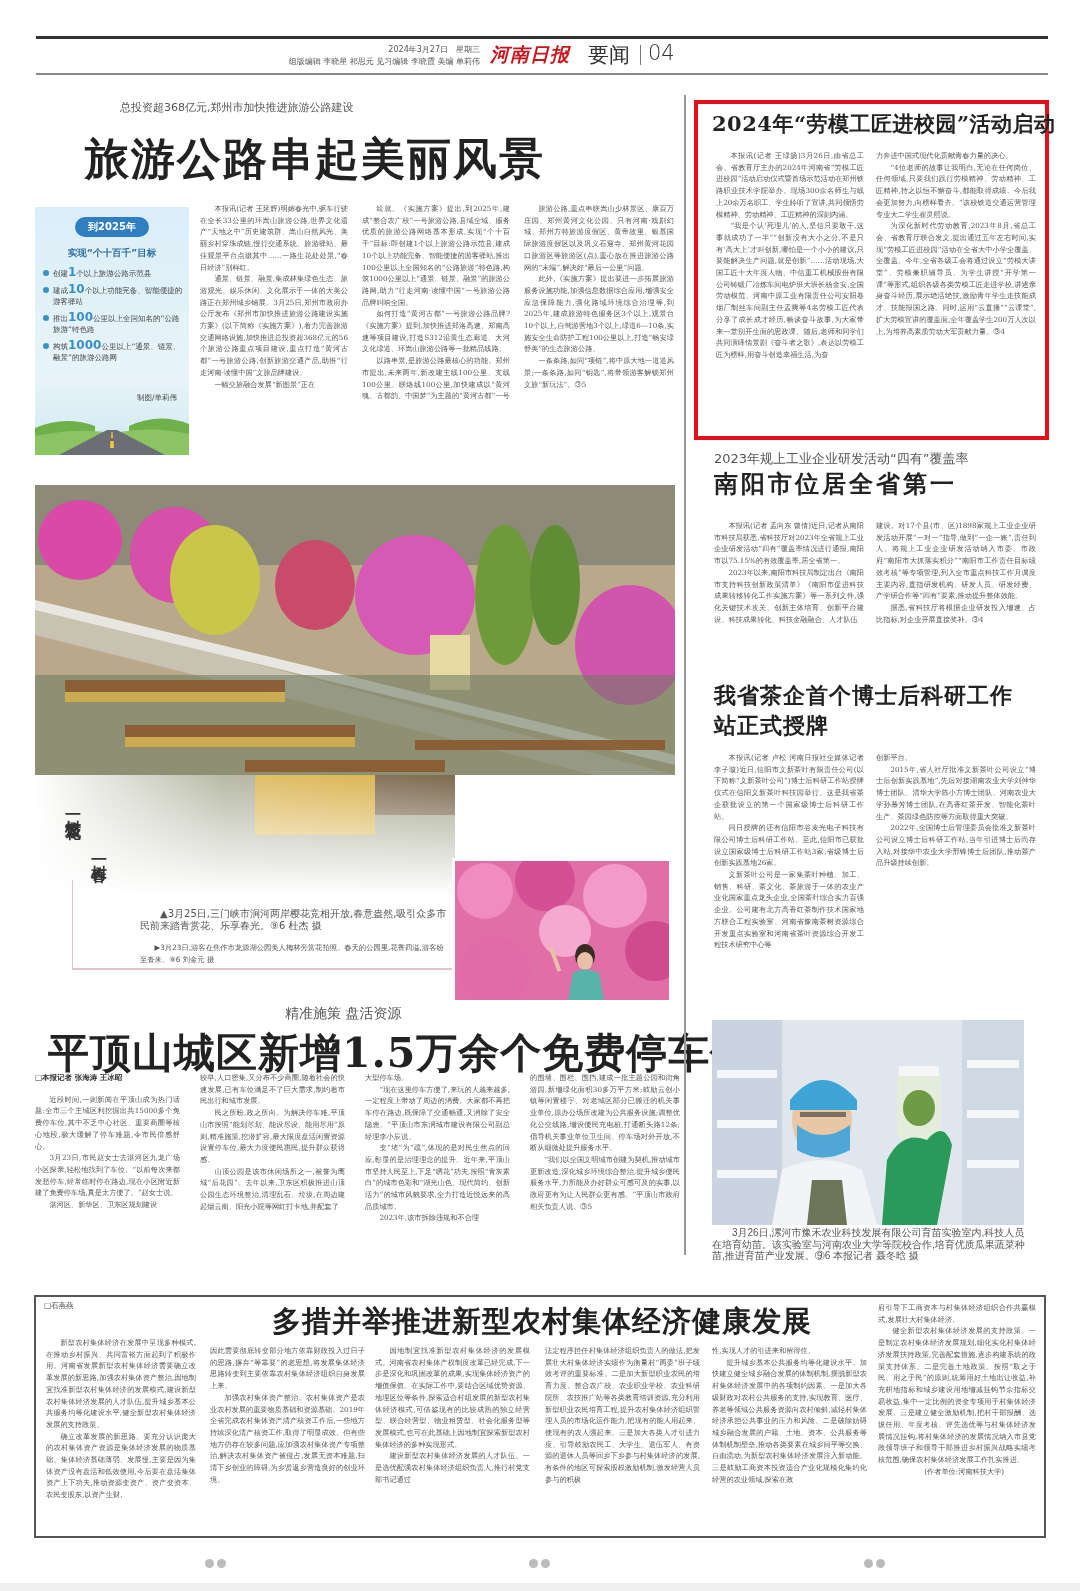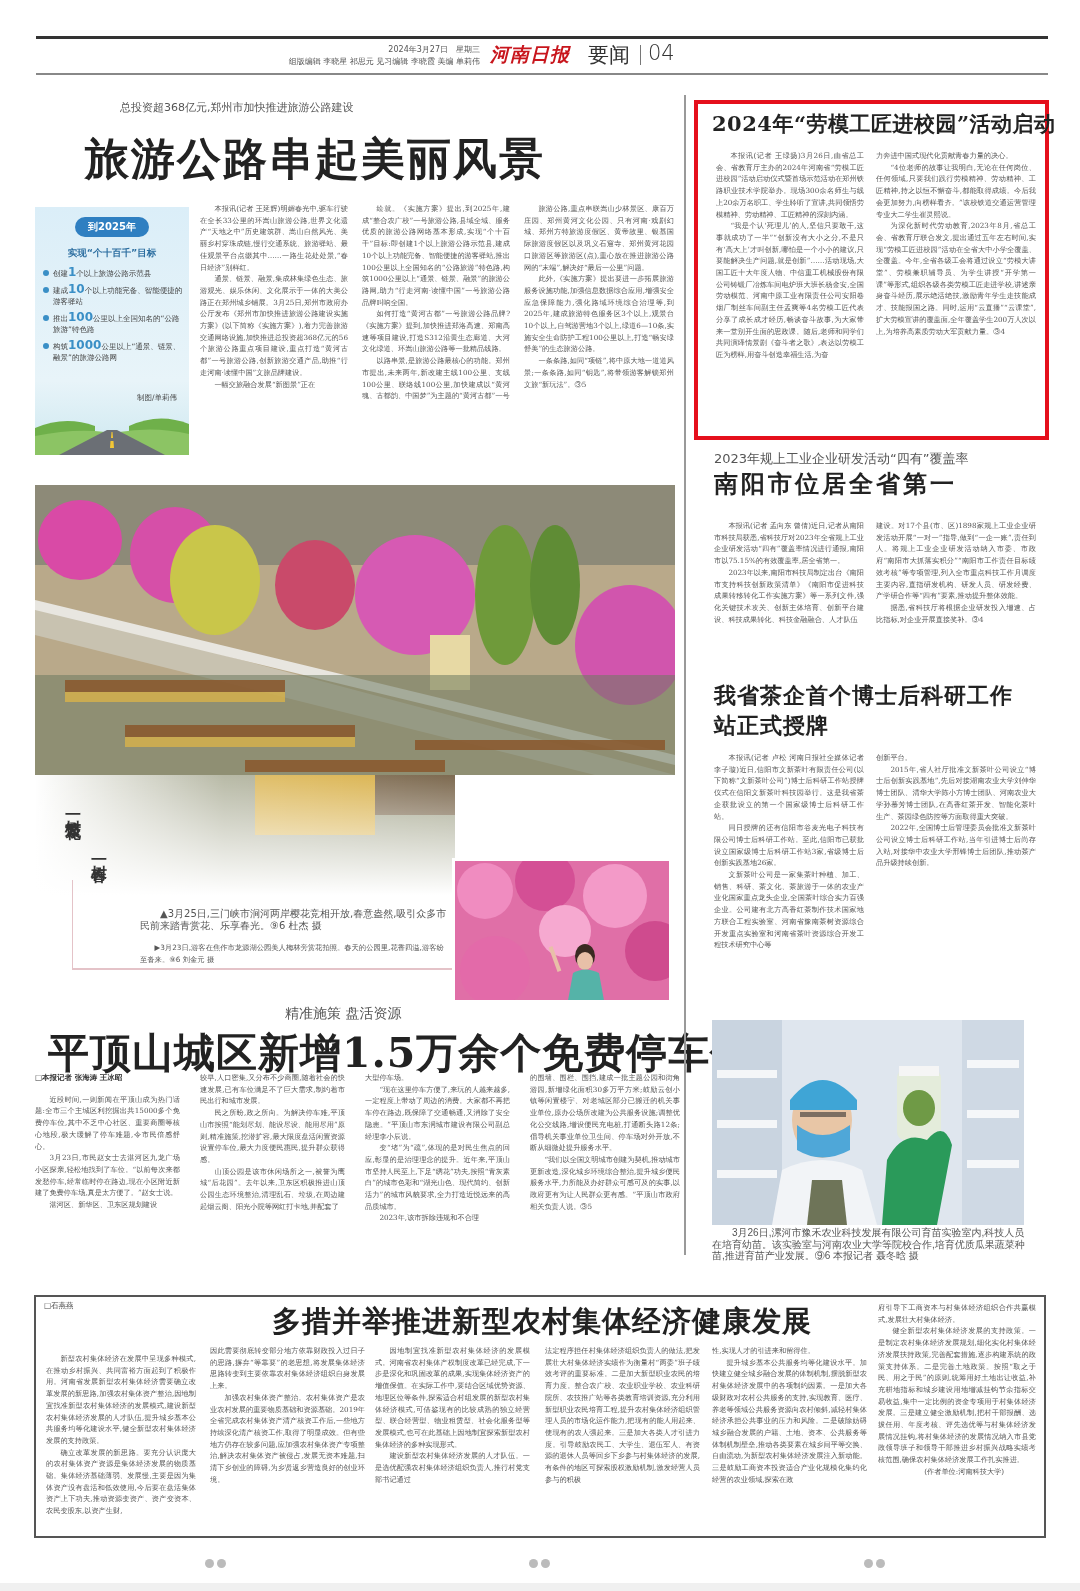--- a/index.html
+++ b/index.html
@@ -298,21 +298,21 @@
     <rect x="187" y="46" width="40" height="10" fill="#f5f5f5"></rect>
     <path d="M170 205 L175 140 Q190 110 215 120 Q232 100 240 125 L225 205Z" fill="#2a9a5a"></path>
   </svg>
 </div>
 <div class="abs caption-lab">3月26日,漯河市豫禾农业科技发展有限公司育苗实验室内,科技人员在培育幼苗。该实验室与河南农业大学等院校合作,培育优质瓜果蔬菜种苗,推进育苗产业发展。⑨6 本报记者 聂冬晗 摄</div>
 
 <div class="abs commentary-box"></div>
 <div class="abs commentary-author">□石燕燕</div>
 <div class="abs headline6">多措并举推进新型农村集体经济健康发展</div>
 <div class="abs col-text s6c1">
-  <p style="margin-top:28px">新型农村集体经济在发展中呈现多种模式,在推动乡村振兴、共同富裕方面起到了积极作用。河南省发展新型农村集体经济需要确立改革发展的新思路,加强农村集体资产整治,因地制宜找准新型农村集体经济的发展模式,建设新型农村集体经济发展的人才队伍,提升城乡基本公共服务均等化建设水平,健全新型农村集体经济发展的支持政策。</p>
+  <p style="margin-top:12px">新型农村集体经济在发展中呈现多种模式,在推动乡村振兴、共同富裕方面起到了积极作用。河南省发展新型农村集体经济需要确立改革发展的新思路,加强农村集体资产整治,因地制宜找准新型农村集体经济的发展模式,建设新型农村集体经济发展的人才队伍,提升城乡基本公共服务均等化建设水平,健全新型农村集体经济发展的支持政策。</p>
     <p>确立改革发展的新思路。要充分认识庞大的农村集体资产资源是集体经济发展的物质基础。集体经济基础薄弱、发展慢,主要是因为集体资产没有盘活和低效使用,今后要在盘活集体资产上下功夫,推动资源变资产、资产变资本、农民变股东,以资产生财,</p>
 </div>
 <div class="abs col-text s6c2">
   <p style="text-indent:0">因此需要彻底转变部分地方依靠财政投入过日子的思路,摒弃“等靠要”的老思想,将发展集体经济思路转变到主要依靠农村集体经济组织自身发展上来。</p>
     <p>加强农村集体资产整治。农村集体资产是农业农村发展的重要物质基础和资源基础。2019年全省完成农村集体资产清产核资工作后,一些地方持续深化清产核资工作,取得了明显成效。但有些地方仍存在较多问题,应加强农村集体资产专项整治,解决农村集体资产被侵占,发展无资本难题,扫清下乡创业的障碍,为乡贤返乡营造良好的创业环境。</p>
 </div>
 <div class="abs col-text s6c3">
   <p>因地制宜找准新型农村集体经济的发展模式。河南省农村集体产权制度改革已经完成,下一步是深化和巩固改革的成果,实现集体经济资产的增值保值。在实际工作中,要结合区域优势资源、地理区位等条件,探索适合村组发展的新型农村集体经济模式,可借鉴现有的比较成熟的独立经营型、联合经营型、物业租赁型、社会化服务型等发展模式,也可在此基础上因地制宜探索新型农村集体经济的多种实现形式。</p>
     <p>建设新型农村集体经济发展的人才队伍。一是选优配强农村集体经济组织负责人,推行村党支部书记通过</p>
 </div>

